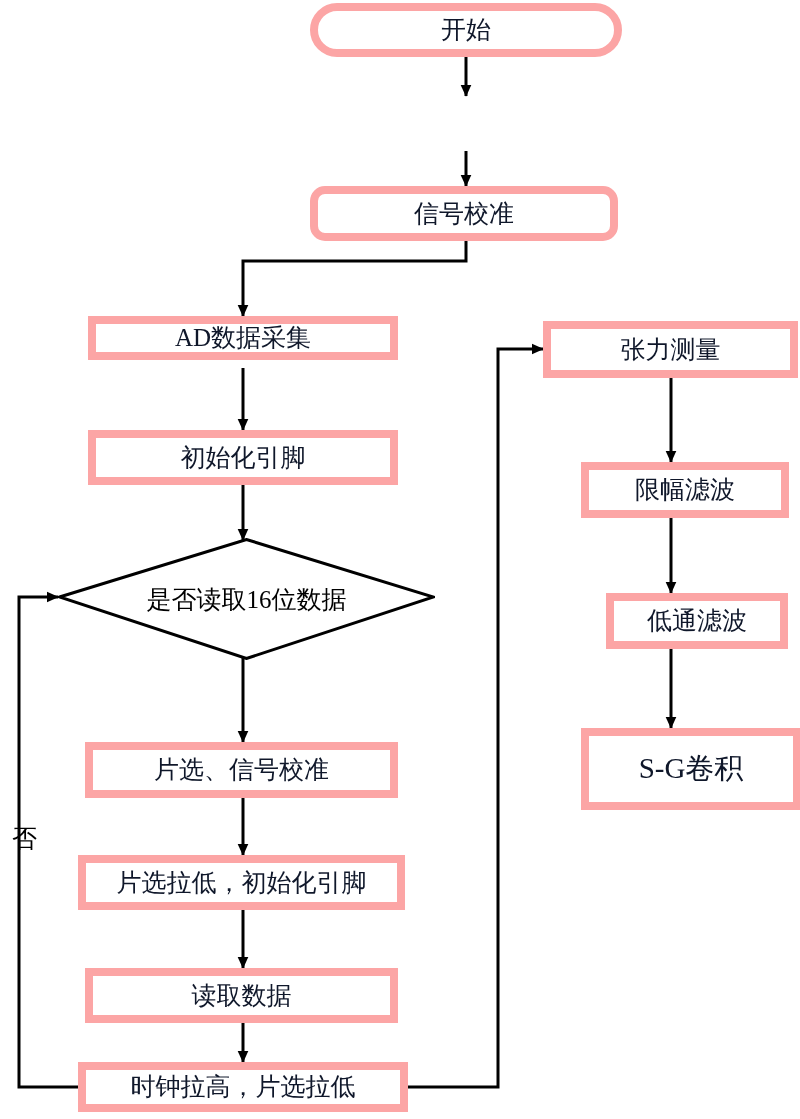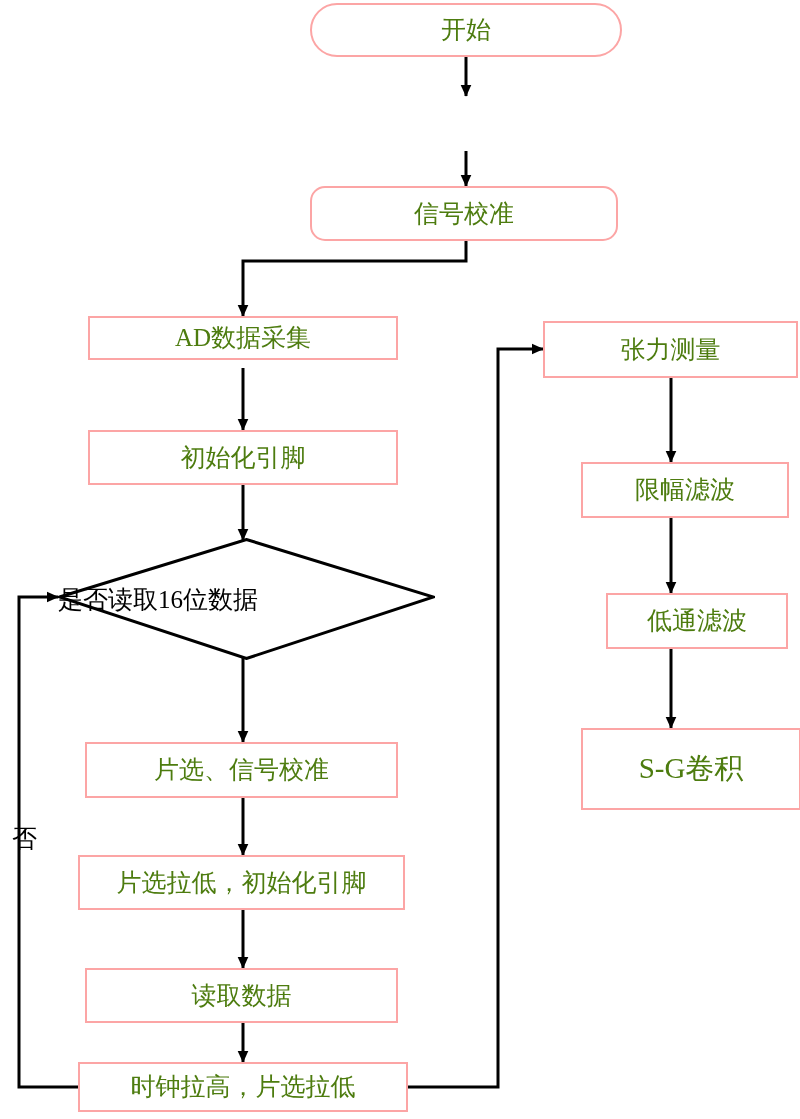--- a/index.html
+++ b/index.html
@@ -19,41 +19,41 @@
     position: absolute;
     left: 0;
     top: 0;
     width: 800px;
     height: 1119px;
     pointer-events: none;
   }
   .node {
     position: absolute;
     box-sizing: border-box;
-    border: 2px solid #fca5a5;
+    border: 8px solid #fca5a5;
     background: #ffffff;
     display: flex;
     align-items: center;
     justify-content: center;
-    color: #4d7c0f;
+    color: #0f172a;
     text-align: left;
     line-height: 1.1;
     white-space: nowrap;
   }
   .node.terminal {
     border-radius: 28px;
   }
   .node-label {
     display: block;
   }
   .diamond-wrap {
     position: absolute;
     display: flex;
     align-items: center;
-    justify-content: flex-start;
+    justify-content: center;
   }
   .diamond-wrap svg {
     position: absolute;
     left: 0;
     top: 0;
   }
   .diamond-text {
     position: relative;
     z-index: 2;
     color: #000000;

